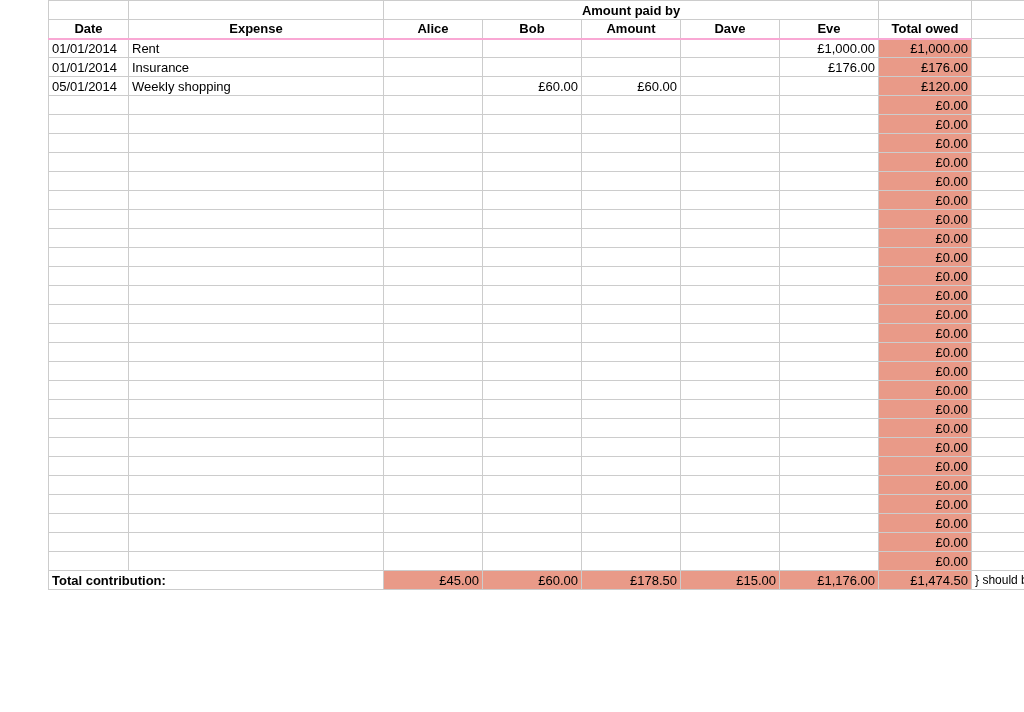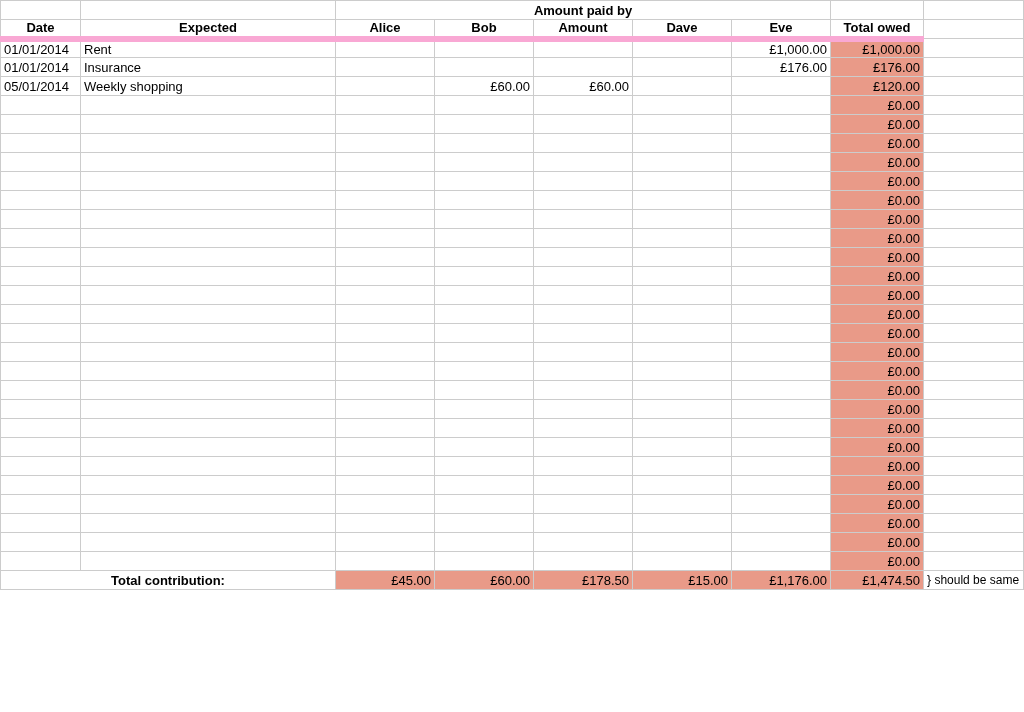--- a/index.html
+++ b/index.html
@@ -8,20 +8,21 @@
     padding: 0;
     font-family: Arial, sans-serif;
     font-size: 13px;
     background: #fff;
     color: #000;
   }
   .sheet {
     width: 812px;
     height: 712px;
     border-collapse: collapse;
+    padding-left: 48px;
   }
   table {
     border-collapse: collapse;
     width: 100%;
     table-layout: fixed;
   }
   td, th {
     border: 1px solid #ccc;
     height: 19px;
     padding: 0 3px;
@@ -33,26 +34,26 @@
   .col-exp    { width: 255px; }
   .col-person { width: 99px; }
   .col-total  { width: 93px; }
   .col-note   { width: 100px; }
 
   .hdr {
     font-weight: bold;
     text-align: center;
     background: #fff;
   }
-  .hdr-top2 { border-bottom: 6px solid #f9a8d4; }
+  .hdr-top2 { border-bottom: 2px solid #f9a8d4; }
   .num { text-align: right; }
   .txt { text-align: left; }
   .shade { background: #e99a88; }
   .note { font-size: 12px; text-align: left; }
-  .right-label { text-align: center; font-weight: bold; }
+  .right-label { text-align: left; font-weight: bold; }
 </style>
 </head>
 <body>
 
 <div class="sheet">
 <table>
   <colgroup>
     <col class="col-date">
     <col class="col-exp">
     <col class="col-person">
@@ -68,21 +69,21 @@
         <tr>
     <td class="hdr"></td>
     <td class="hdr"></td>
     <td class="hdr" colspan="5">Amount paid by</td>
     <td class="hdr"></td>
     <td></td>
   </tr>
 
   <tr>
     <td class="hdr hdr-top2">Date</td>
-    <td class="hdr hdr-top2">Expected</td>
+    <td class="hdr hdr-top2">Expense</td>
     <td class="hdr hdr-top2">Alice</td>
     <td class="hdr hdr-top2">Bob</td>
     <td class="hdr hdr-top2">Amount</td>
     <td class="hdr hdr-top2">Dave</td>
     <td class="hdr hdr-top2">Eve</td>
     <td class="hdr hdr-top2">Total owed</td>
     <td></td>
   </tr>
 
   </tbody>

